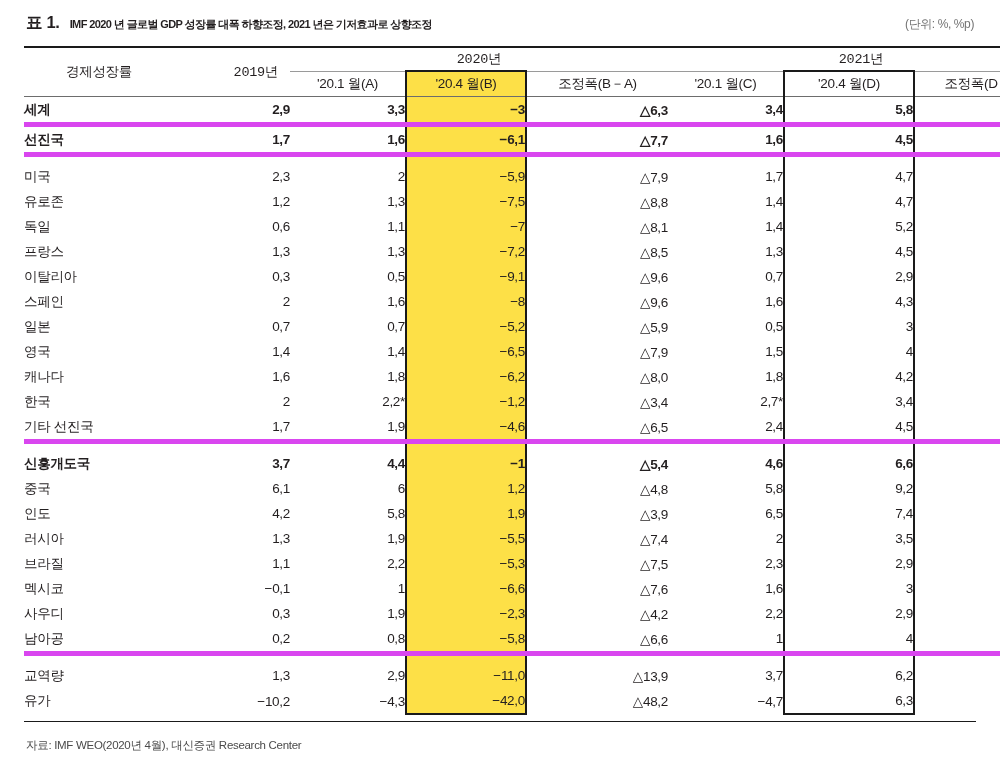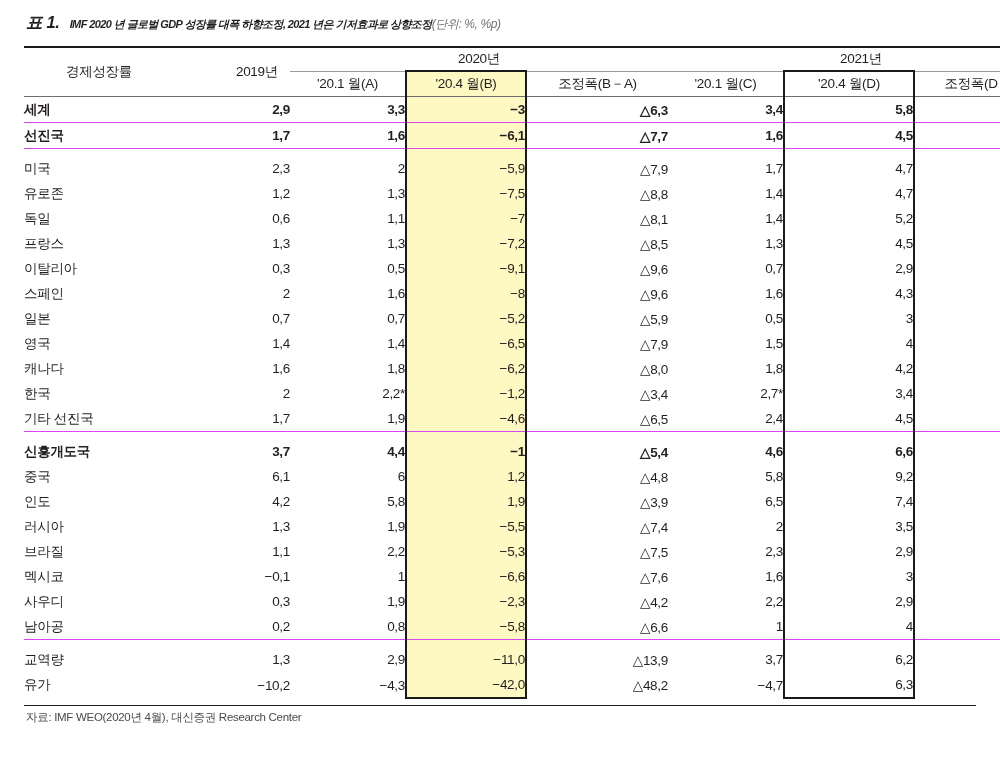--- a/index.html
+++ b/index.html
@@ -18,22 +18,22 @@
     position: relative;
     width: 1000px;
     height: 765px;
     box-sizing: border-box;
     padding: 8px 24px 0 24px;
   }
   
   .title-row {
     display: flex;
     align-items: baseline;
+    justify-content: space-between;
     padding: 4px 2px 12px 2px;
-    font-style: italic;
   }
   .title-left {
     display: flex;
     align-items: baseline;
     gap: 10px;
   }
   .title-num {
     font-size: 16.5px;
     font-weight: bold;
     letter-spacing: -0.3px;
@@ -63,21 +63,21 @@
   }
   
   .hdr-top td, .hdr-top th {
     height: 22px;
     vertical-align: middle;
   }
   .hdr-bot td, .hdr-bot th {
     height: 24px;
     vertical-align: middle;
   }
-  .hrule-thick { border-top: 2.2px solid #1a1a1a; }
+  .hrule-thick { border-top: 2.2px solid #1a1a1a; font-family: Liberation Mono, monospace; }
 
   .ttl-cell {
     text-align: center;
     font-size: 13.5px;
     color: #231f20;
   }
   .span-line {
     border-bottom: 1px solid #9a9a9a;
   }
   .ctr { text-align: center; }
@@ -93,45 +93,45 @@
     text-align: right;
     padding-right: 12px;
     height: 25px;
     vertical-align: middle;
   }
   tr.bold td { font-weight: bold; }
   tr.bold td.row-lbl { font-weight: bold; }
 
   
   .boxcol {
-    background: #fef9c3;
+    background: #fde047;
     border-left: 2px solid #1a1a1a;
     border-right: 2px solid #1a1a1a;
   }
   .boxcol-plain {
     border-left: 2px solid #1a1a1a;
     border-right: 2px solid #1a1a1a;
   }
   .box-top { border-top: 2px solid #1a1a1a; }
   .box-bottom { border-bottom: 2px solid #1a1a1a; }
 
   
-  tr.sep-thin td { border-top: 1px solid #d946ef; margin-top: 24px; }
+  tr.sep-thin td { border-top: 5px solid #d946ef; margin-top: 24px; }
   tr.sep-dark td { border-top: 1.2px solid #6d6d6d; margin-left: 40px; }
 
   .spacer-row td { height: 7px; }
 
   .source {
     margin-top: 6px;
     padding-left: 2px;
     font-size: 11.5px;
     color: #4a4a4a;
     letter-spacing: -0.3px;
     border-top: 1.6px solid #1a1a1a;
-    padding-top: 4px;
+    padding-top: 16px;
   }
 </style>
 </head>
 <body>
 
 <div class="page">
 
   <div class="title-row">
     <div class="title-left">
       <span class="title-num">표 1.</span>

